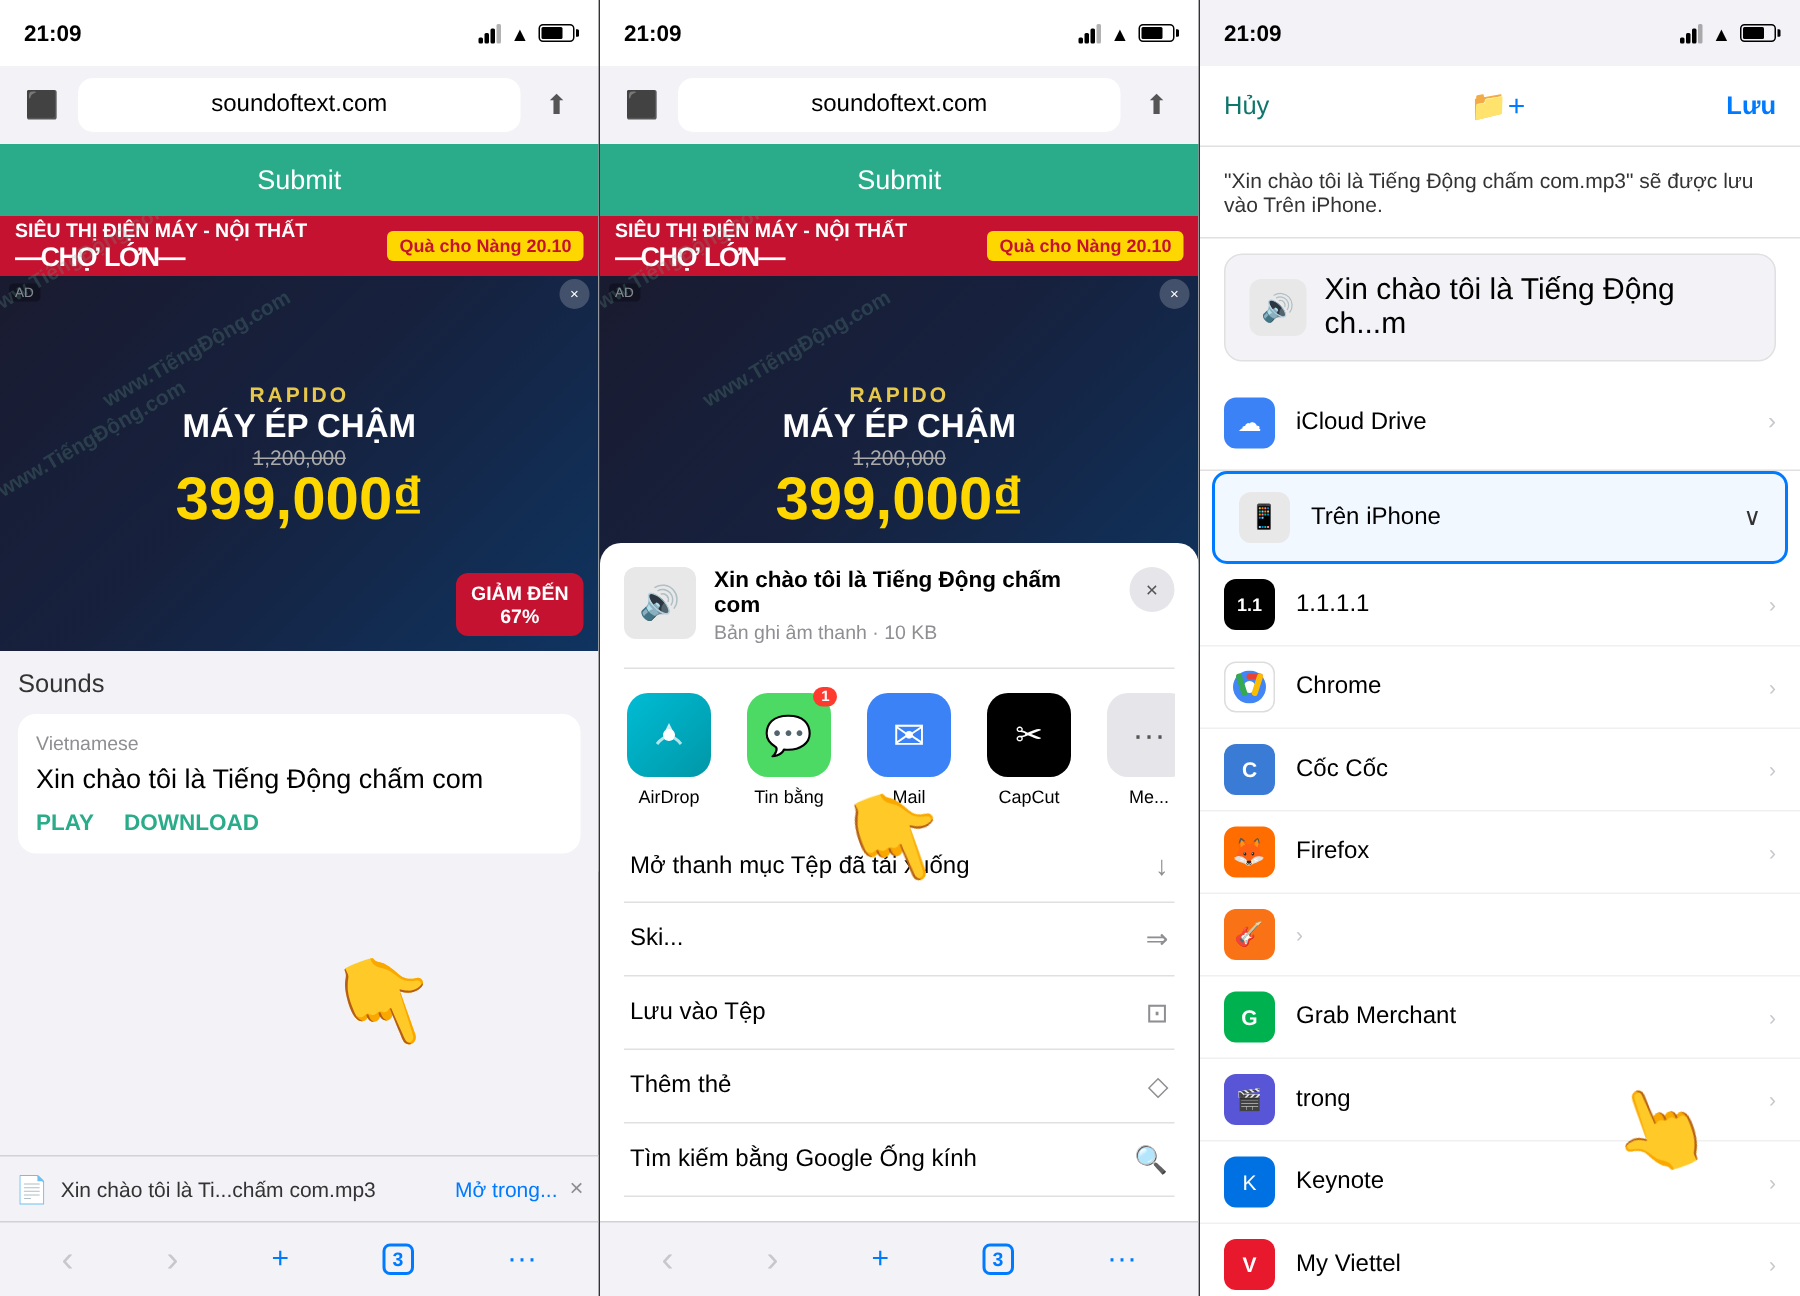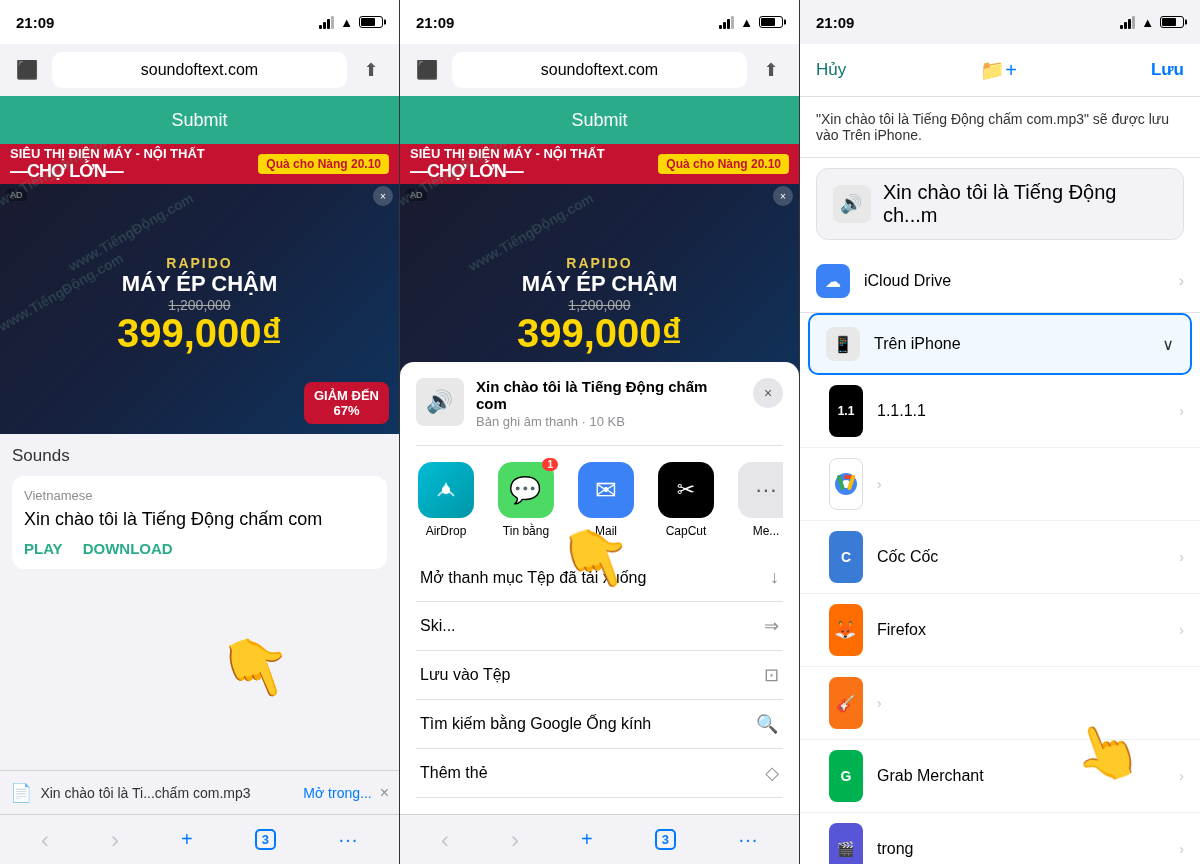--- a/index.html
+++ b/index.html
@@ -514,28 +514,27 @@
 
     .app-list-item {
       display: flex;
       align-items: center;
       gap: 14px;
       padding: 10px 16px;
       border-bottom: 1px solid #f0f0f0;
     }
     .app-icon-sm {
       width: 34px;
-      height: 52px;
+      height: 34px;
       border-radius: 8px;
       display: flex;
       align-items: center;
       justify-content: center;
       font-size: 16px;
       overflow: hidden;
-      margin-left: 13px;
     }
     .app-label {
       flex: 1;
       font-size: 16px;
       color: #000;
     }
     .app-chevron {
       color: #c7c7cc;
       font-size: 14px;
     }
@@ -761,26 +760,26 @@
     </div>
     <div class="share-action-row">
       <span class="share-action-label">Ski...</span>
       <span class="share-action-icon">⇒</span>
     </div>
     <div class="share-action-row">
       <span class="share-action-label">Lưu vào Tệp</span>
       <span class="share-action-icon">⊡</span>
     </div>
     <div class="share-action-row">
+      <span class="share-action-label">Thêm thẻ</span>
+      <span class="share-action-icon">◇</span>
+    </div>
+    <div class="share-action-row">
       <span class="share-action-label">Tìm kiếm bằng Google Ống kính</span>
       <span class="share-action-icon">🔍</span>
-    </div>
-    <div class="share-action-row">
-      <span class="share-action-label">Thêm thẻ</span>
-      <span class="share-action-icon">◇</span>
     </div>
   </div>
 
   <div class="hand-pointer" style="bottom:270px;left:160px;">👇</div>
 
   <div class="bottom-nav">
     <span style="font-size:24px;color:#c7c7cc">‹</span>
     <span style="font-size:24px;color:#c7c7cc">›</span>
     <span>+</span>
     <span class="nav-tabs-badge">3</span>
@@ -851,20 +850,21 @@
       <div class="app-list-item">
         <div class="app-icon-sm icon-chrome">
           <svg width="22" height="22" viewBox="0 0 22 22">
             <circle cx="11" cy="11" r="11" fill="#4285f4"></circle>
             <circle cx="11" cy="11" r="4" fill="white"></circle>
             <path d="M11 4 h7" stroke="#ea4335" stroke-width="4" stroke-linecap="round"></path>
             <path d="M18 4 L14.5 15" stroke="#fbbc05" stroke-width="4" stroke-linecap="round"></path>
             <path d="M7.5 15 L4 4" stroke="#34a853" stroke-width="4" stroke-linecap="round"></path>
           </svg>
         </div>
+        <span class="app-label">Chrome</span>
         <span class="app-chevron">›</span>
       </div>
 
       <div class="app-list-item">
         <div class="app-icon-sm icon-coccoc">
           <span style="color:white;font-size:14px;font-weight:700">C</span>
         </div>
         <span class="app-label">Cốc Cốc</span>
         <span class="app-chevron">›</span>
       </div>

